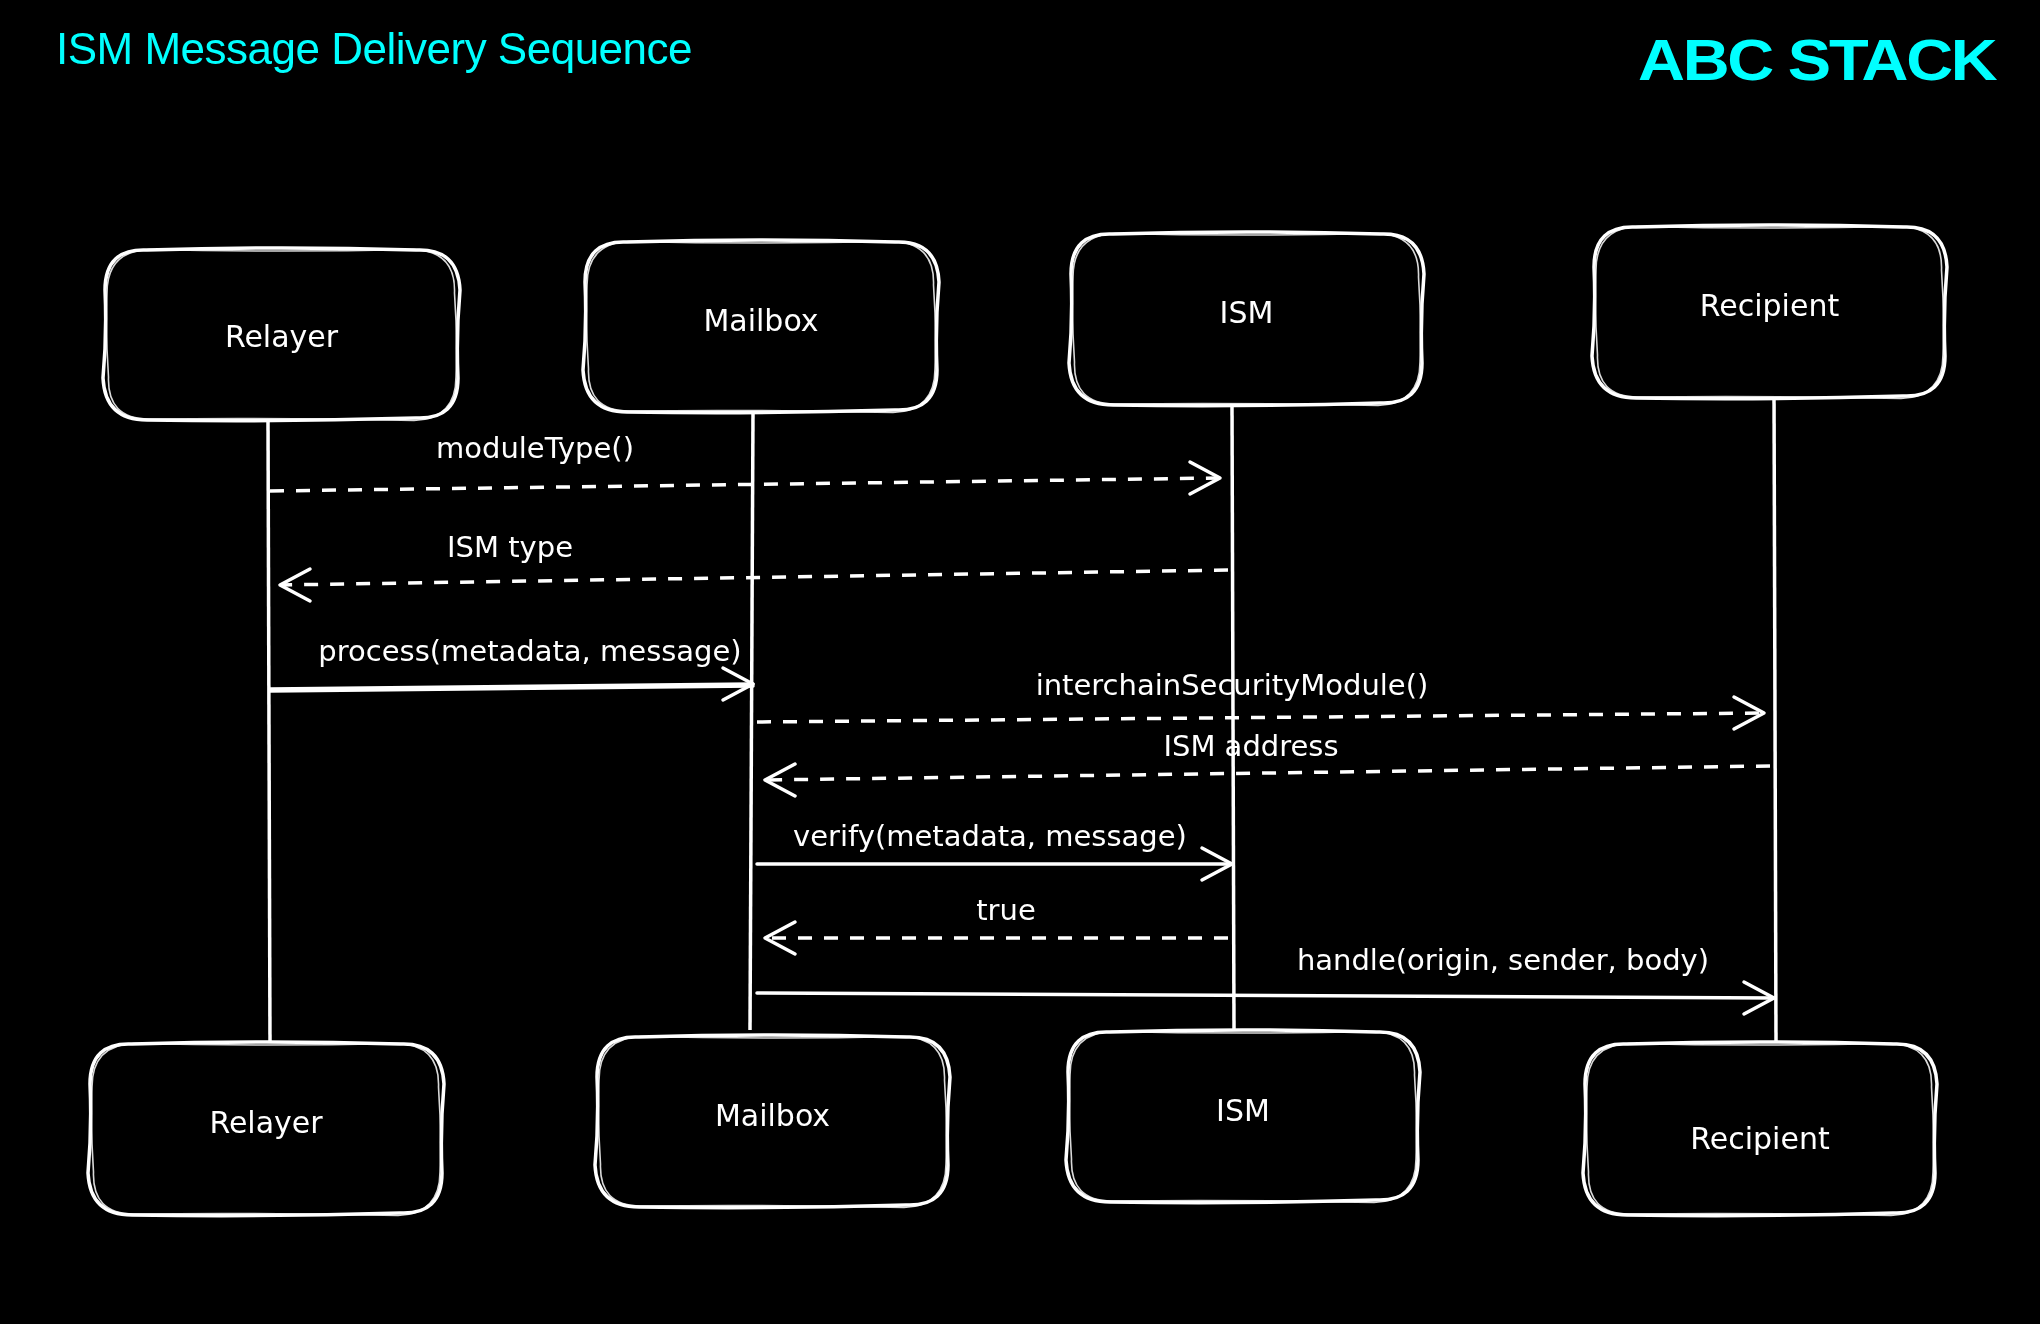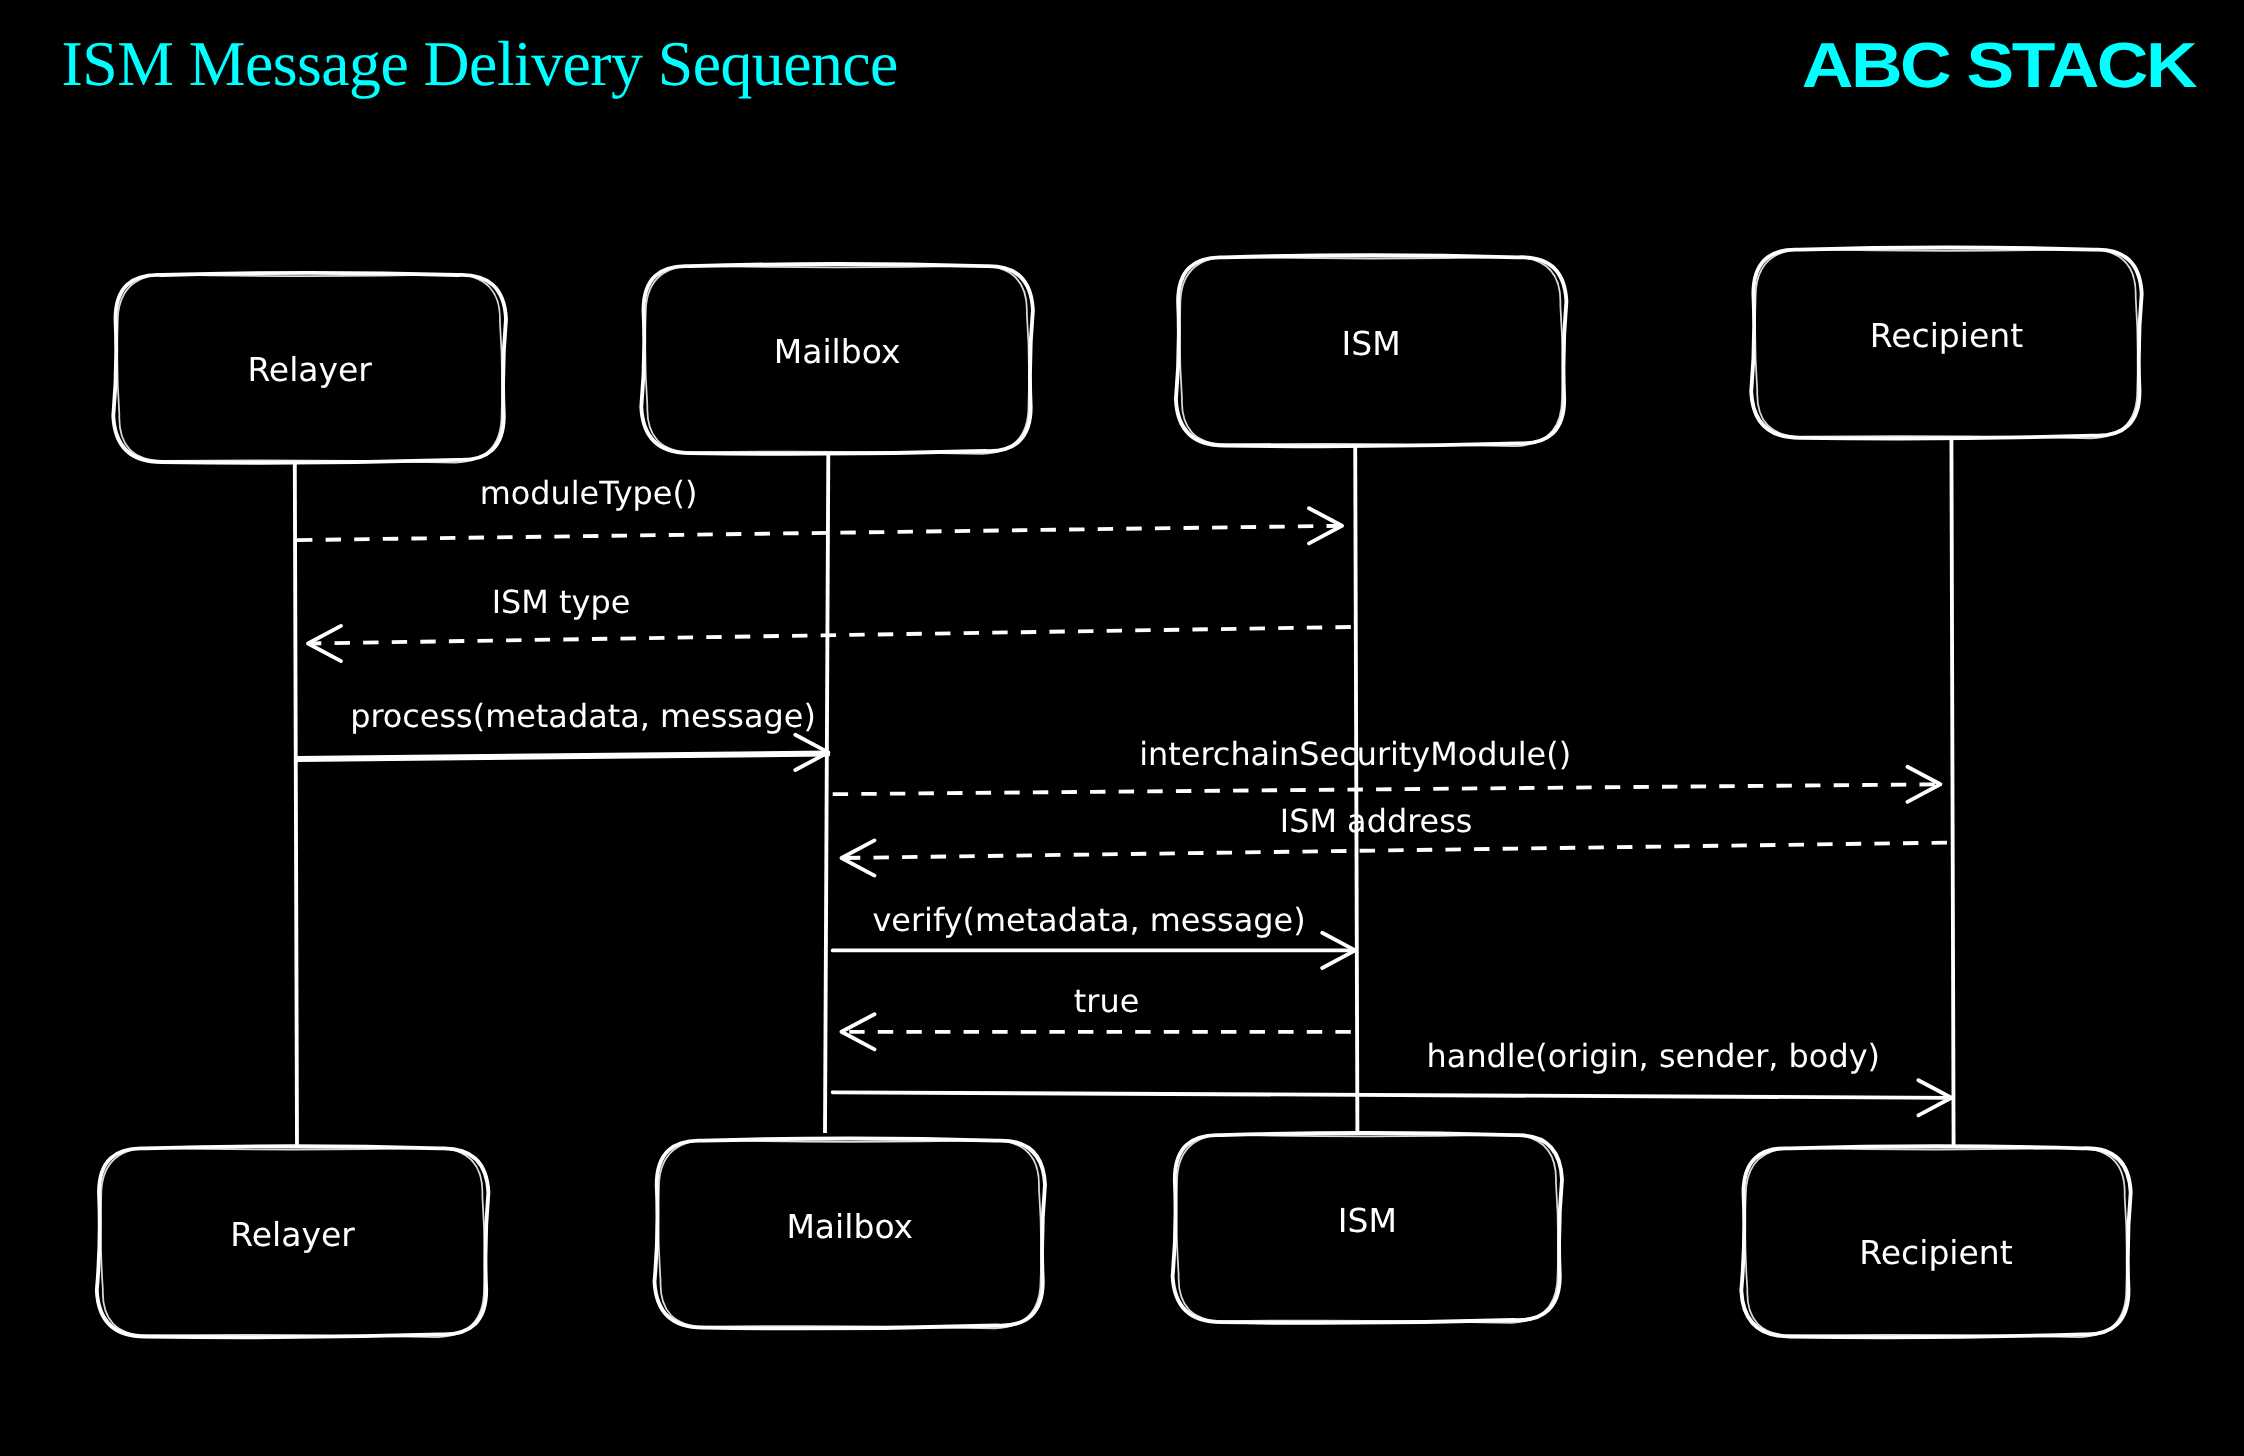--- a/index.html
+++ b/index.html
@@ -1,17 +1,17 @@
 <!DOCTYPE html>
 <html><head>
 <meta charset="utf-8">
 <style>
   html, body { margin: 0; padding: 0; background: #000; }
   body { width: 2040px; height: 1324px; position: relative; overflow: hidden; font-family: "DejaVu Sans", sans-serif; }
-  #title { position: absolute; left: 56px; top: 24px; font-family: Liberation Serif, serif; font-size: 58px; color: #00FFFF; letter-spacing: -0.5px; white-space: nowrap; }
+  #title { position: absolute; left: 56px; top: 24px; font-family: Liberation Sans, sans-serif; font-size: 44px; color: #00FFFF; letter-spacing: -0.5px; white-space: nowrap; }
   #logo { position: absolute; left: 1638px; top: 26px; font-family: "Liberation Sans", sans-serif; font-weight: bold; font-size: 58px; color: #00FFFF; letter-spacing: -2px; white-space: nowrap; transform: scaleX(1.12); transform-origin: left top; }
   svg#diagram { position: absolute; left: 0; top: 0; }
   .box { fill: #000; stroke: #fff; stroke-width: 3.5; }
   .box2 { fill: none; stroke: #fff; stroke-width: 1.6; opacity: 0.85; }
   .life { stroke: #fff; stroke-width: 3.5; }
   .msg { stroke: #fff; stroke-width: 3.5; fill: none; stroke-linecap: round; }
   .dash { stroke-dasharray: 14 12; stroke-linecap: butt; }
   .head { stroke: #fff; stroke-width: 3.5; fill: none; stroke-linecap: round; stroke-linejoin: round; }
   .lbl { fill: #fff; font-family: "DejaVu Sans", sans-serif; font-size: 29px; }
   .plbl { fill: #fff; font-family: "DejaVu Sans", sans-serif; font-size: 30px; text-anchor: middle; dominant-baseline: middle; }

